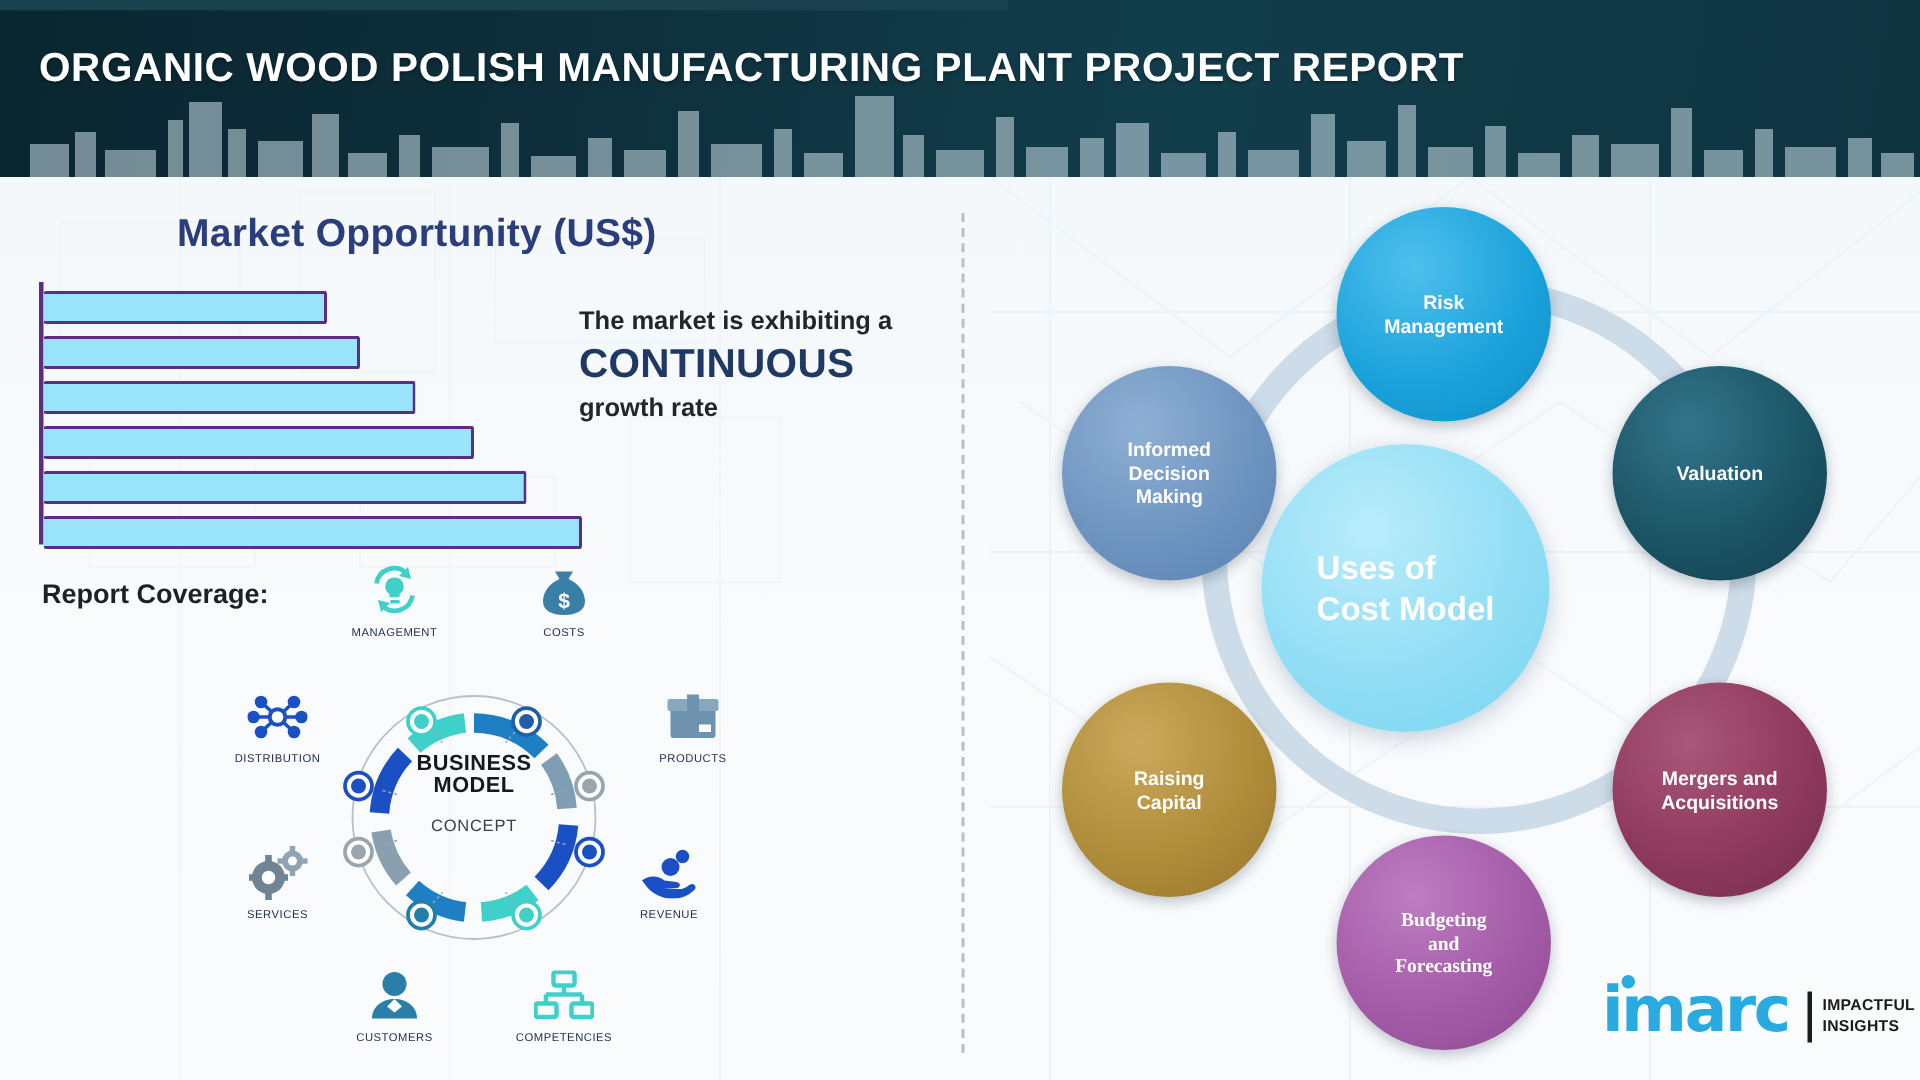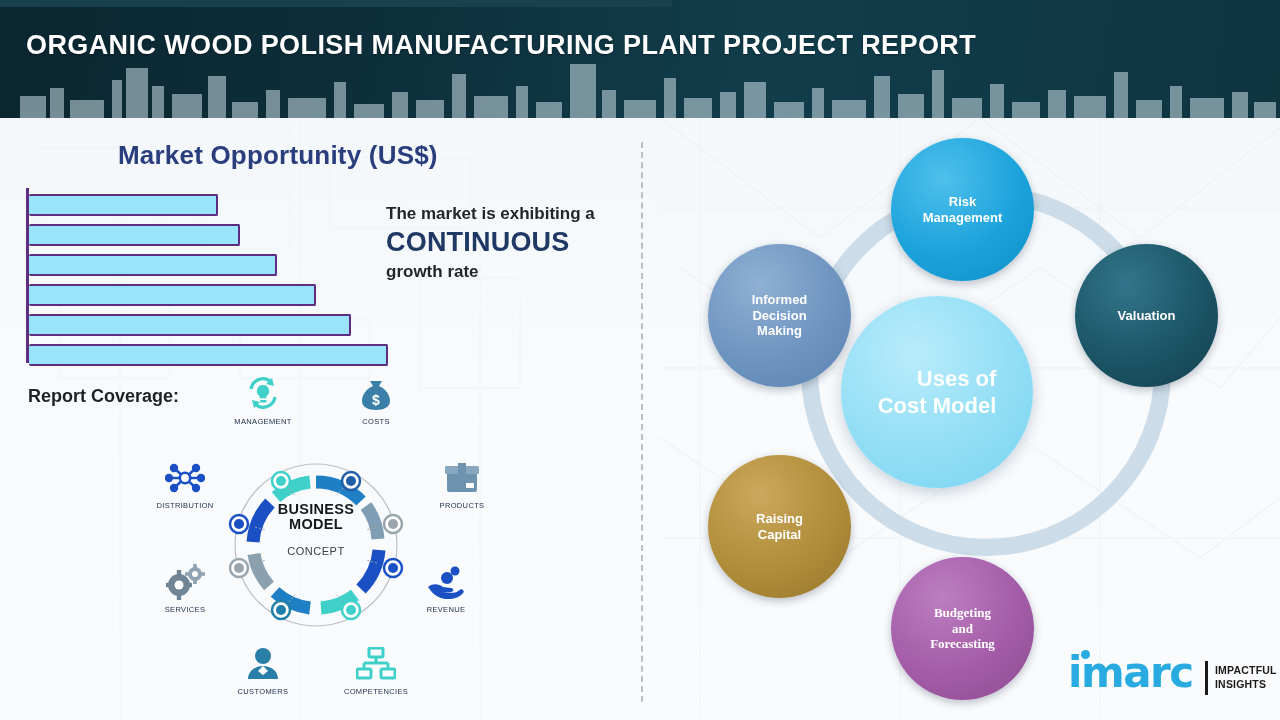--- a/index.html
+++ b/index.html
@@ -103,21 +103,21 @@
     display:flex; align-items:center; justify-content:center;
     text-align:center; color:#ffffff; font-weight:bold;
     line-height:1.2;
     box-shadow:0 3px 9px rgba(20,40,60,.28);
   }
   .bubble .lbl { padding:0 6px; }
   .center-bubble {
     position:absolute; left:196px; top:178px; width:192px; height:192px;
     border-radius:50%;
     display:flex; align-items:center; justify-content:center;
-    text-align:right; color:#ffffff; font-weight:bold; font-size:22px; line-height:1.25;
+    text-align:left; color:#ffffff; font-weight:bold; font-size:22px; line-height:1.25;
     box-shadow:0 4px 14px rgba(20,60,90,.22);
   }
 
   .logo { position:absolute; left:423px; top:534px; width:206px; height:56px; }
   .logo-mark {
     font-size:42px; font-weight:bold; color:#29abe2; letter-spacing:-1.5px;
     font-family:"DejaVu Sans", sans-serif; line-height:1;
   }
   .logo-dot { position:absolute; left:13px; top:-2px; width:9px; height:9px; border-radius:50%; background:#29abe2; }
   .logo-bar { position:absolute; left:137px; top:9px; width:3px; height:34px; background:#1b1b1b; }
@@ -423,20 +423,27 @@
     </div>
   </div>
 
   <div class="bubble" style="left:430px; top:126px; width:143px; height:143px; font-size:13px;
               background:radial-gradient(circle at 36% 28%, #34748a 0%, #1b5566 55%, #133f4d 100%);">
     <div class="lbl">
       <div>Valuation</div>
     </div>
   </div>
 
+  <div class="bubble" style="left:430px; top:337px; width:143px; height:143px; font-size:13px;
+              background:radial-gradient(circle at 36% 28%, #a9587a 0%, #8e3a5c 55%, #762e4b 100%);">
+    <div class="lbl">
+      <div>Mergers and</div>
+      <div>Acquisitions</div>
+    </div>
+  </div>
 
   <div class="bubble" style="left:246px; top:439px; width:143px; height:143px; font-size:13px;
               background:radial-gradient(circle at 36% 28%, #bd7dc0 0%, #a45ca8 55%, #8d4a91 100%);font-family:Liberation Serif, serif;">
     <div class="lbl">
       <div>Budgeting</div>
       <div>and</div>
       <div>Forecasting</div>
     </div>
   </div>
 

